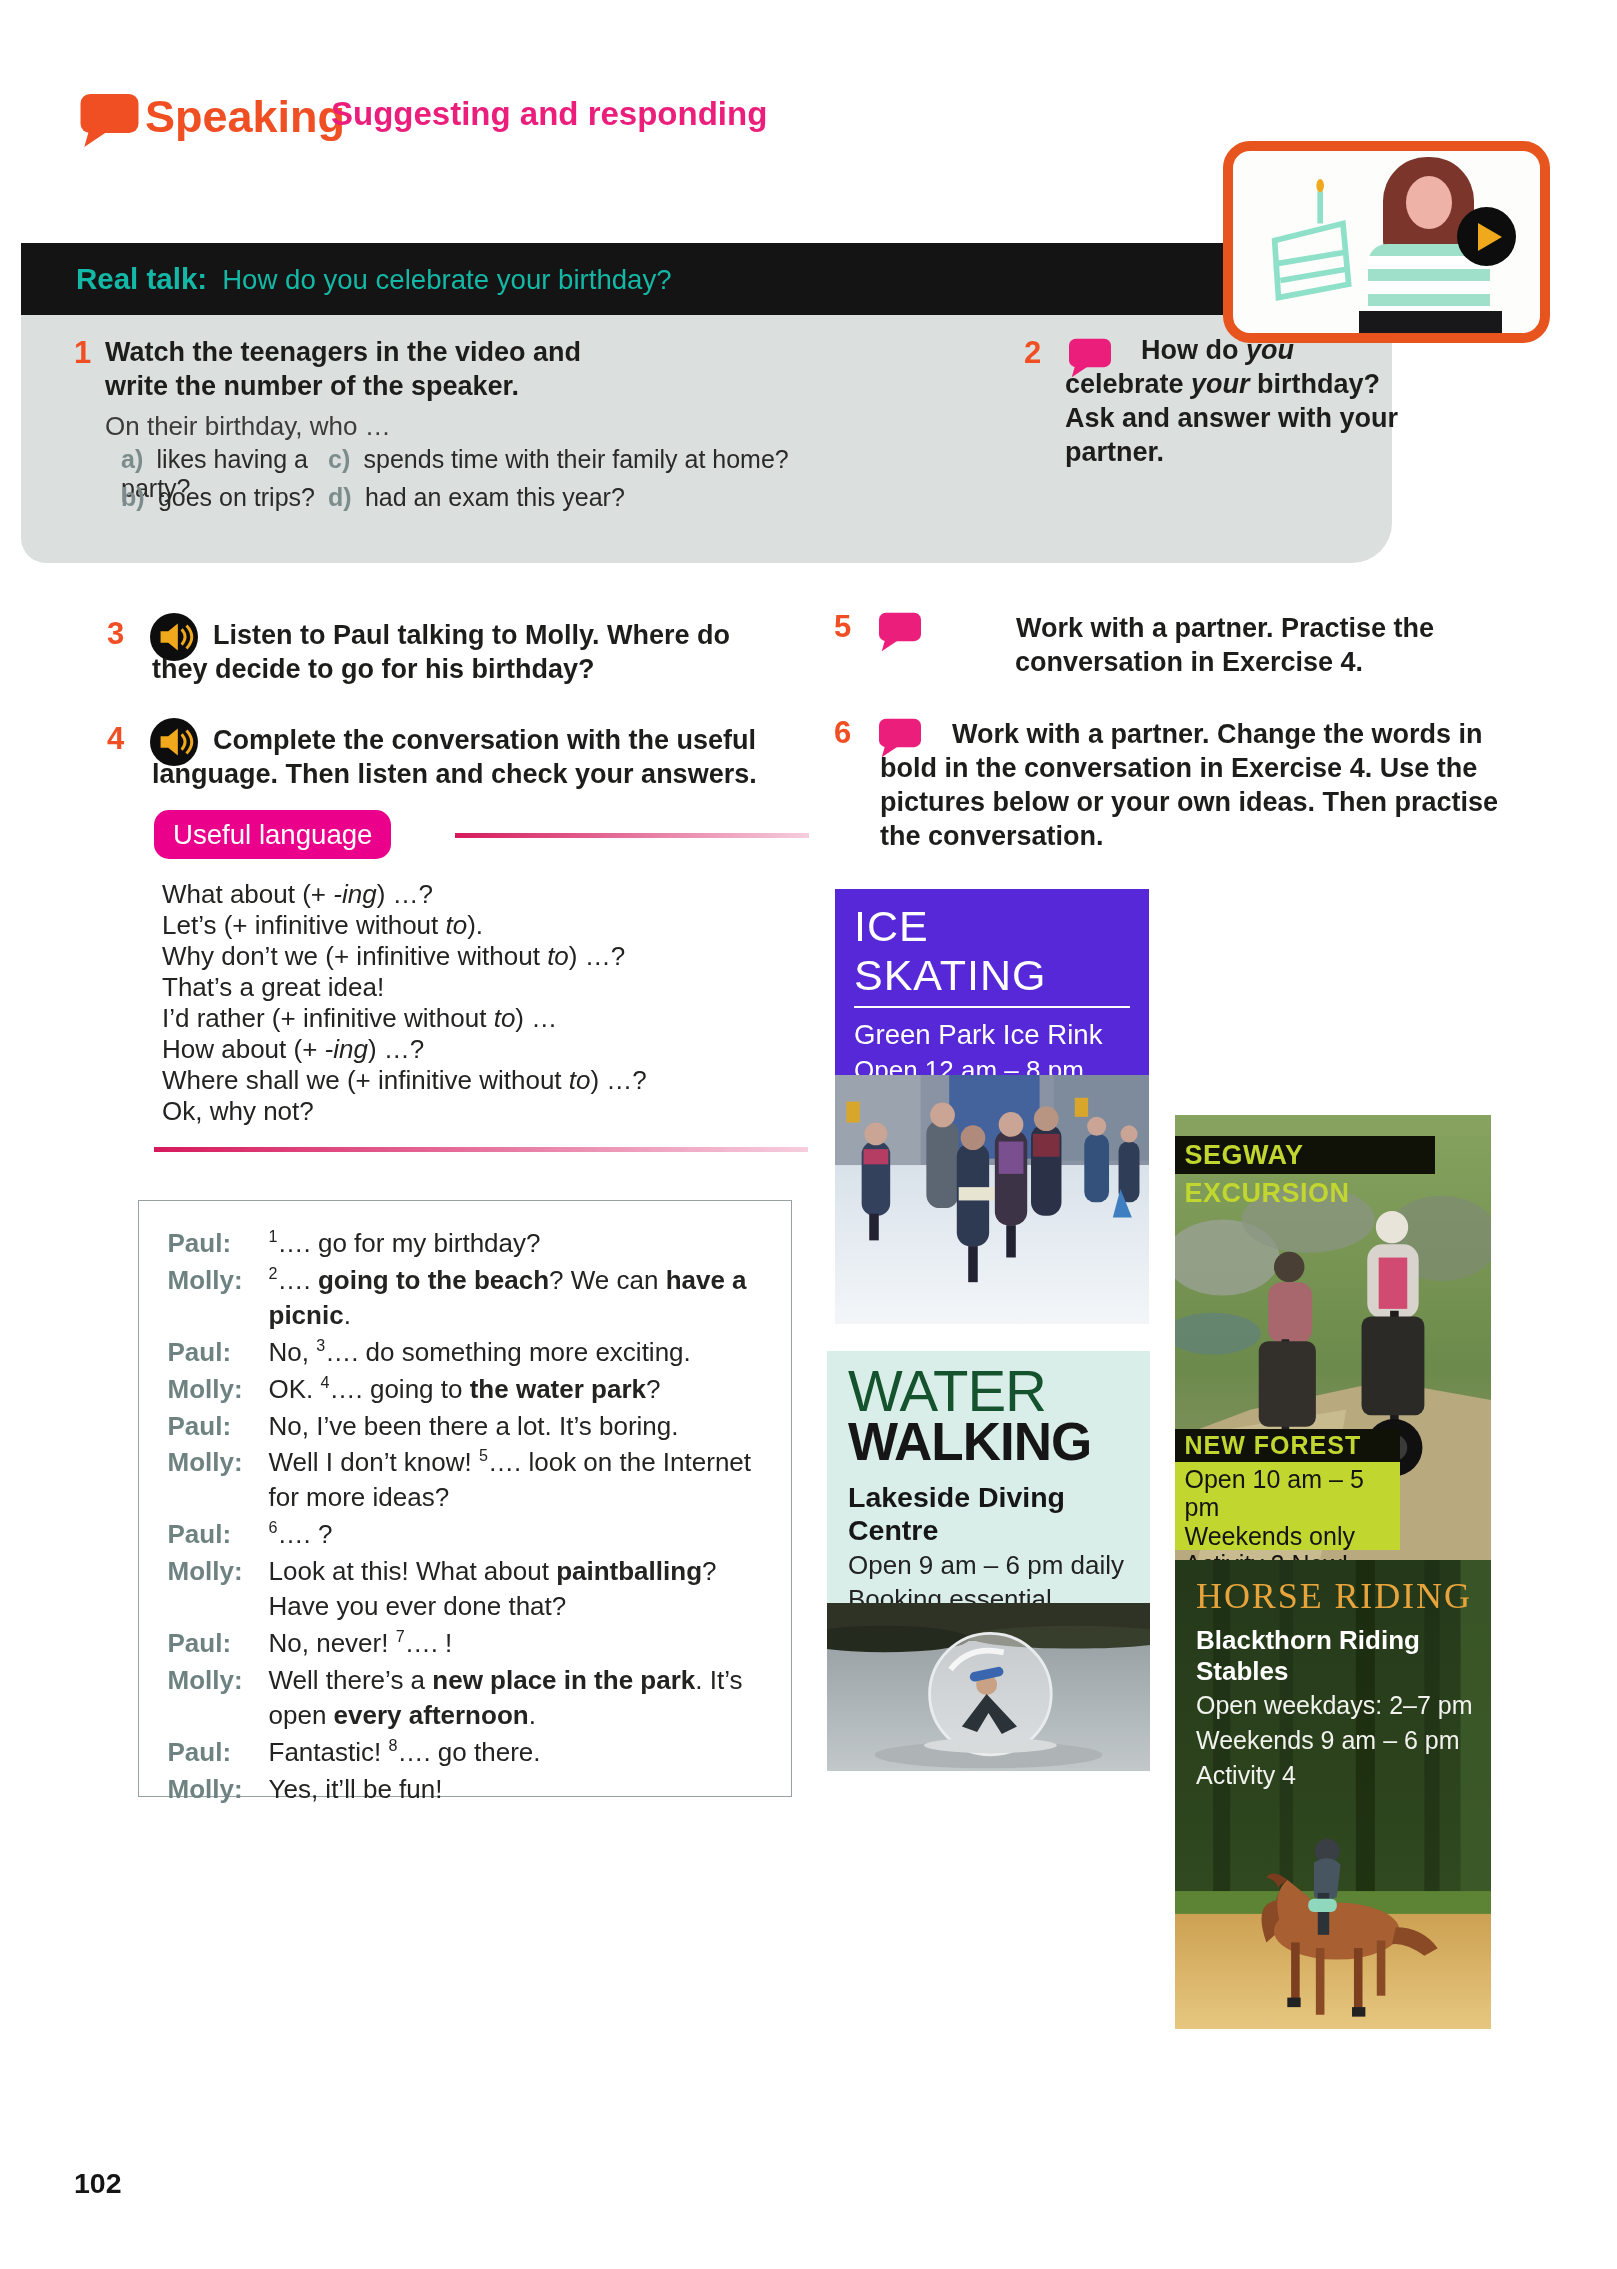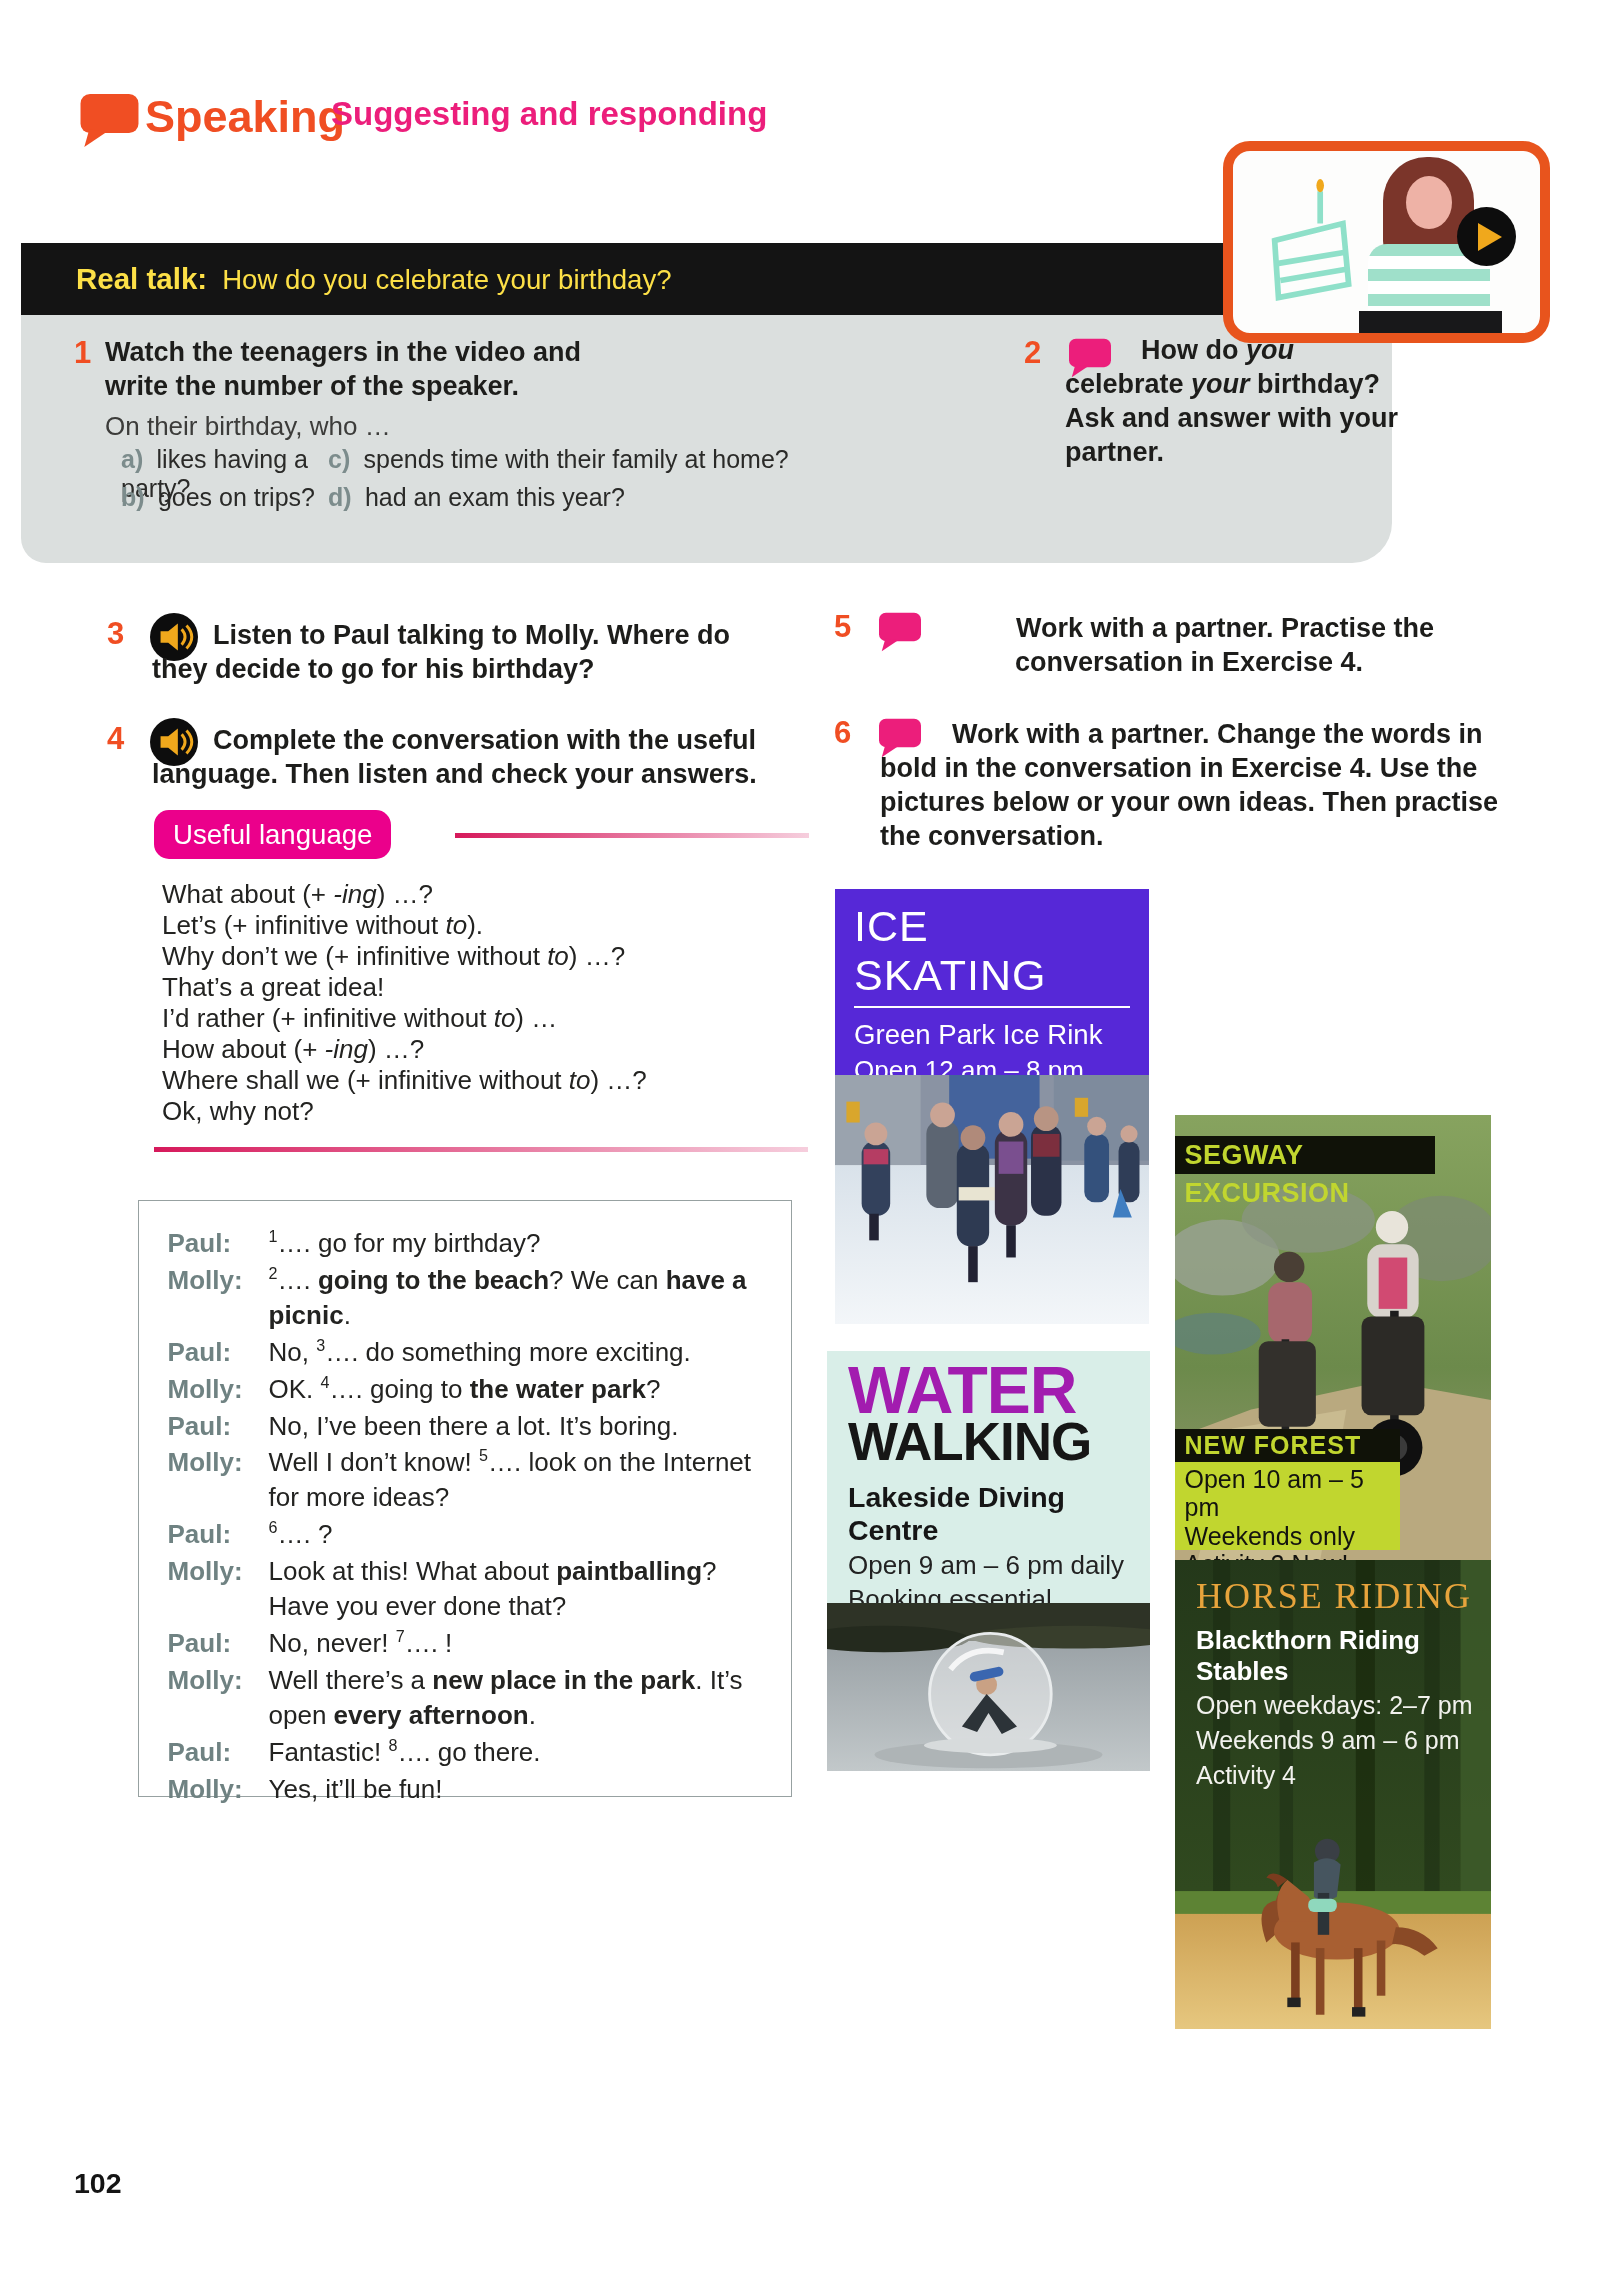--- a/index.html
+++ b/index.html
@@ -5,21 +5,21 @@
   html,body{margin:0;padding:0;background:#ffffff;}
   .page{position:relative;width:1618px;height:2269px;background:#fff;
         font-family:"Liberation Sans",sans-serif;color:#1d1d1b;overflow:hidden;}
   .abs{position:absolute;}
 
   
   .hdr-title{font-size:45px;font-weight:700;color:#F04E23;}
   .hdr-sub{font-size:33px;font-weight:700;color:#EC1E7B;}
 
   
-  .realtalk{background:#141414;height:72px;line-height:72px;color:#fde047;padding-left:55px;white-space:nowrap;}
+  .realtalk{background:#141414;height:72px;line-height:72px;color:#14b8a6;padding-left:55px;white-space:nowrap;}
   .rt-label{font-size:29.5px;font-weight:700;}
   .rt-q{font-size:27.6px;font-weight:400;margin-left:15px;}
 
   
   .panel{background:#DBDFDE;border-radius:0 0 40px 25px;}
 
   .exnum{font-size:31px;font-weight:700;color:#F04E23;}
   .extext{font-size:27px;font-weight:700;line-height:34px;color:#1d1d1b;}
   .plain{font-weight:400;color:#3c3c3a;font-size:26px;}
 
@@ -56,21 +56,21 @@
   .ice-title{font-size:43px;font-weight:400;letter-spacing:1px;border-bottom:2.9px solid #fff;padding-bottom:5.7px;display:inline-block;}
   .ice-line1{font-size:27.6px;margin-top:11.4px;}
   .ice-line{font-size:26px;margin-top:3.8px;}
 
   .seg-bar{background:#101208;color:#C1D62F;font-weight:700;}
   .seg-title{font-size:27px;line-height:38px;padding-left:9.5px;letter-spacing:0.5px;}
   .seg-sub{font-size:25px;line-height:33px;padding-left:9.5px;letter-spacing:1px;}
   .seg-info{background:#C1D62F;color:#13130f;font-size:25px;line-height:28.5px;padding:2.9px 0 0 9.5px;}
 
   .water-top{background:#D9EEE8;height:252px;box-sizing:border-box;padding:15px 0 0 21px;}
-  .wt1{font-size:66px;font-weight:700;color:#a21caf;line-height:49px;letter-spacing:-1px;}
+  .wt1{font-size:58px;font-weight:400;color:#14532d;line-height:49px;letter-spacing:-1px;}
   .wt2{font-size:53px;font-weight:800;color:#161616;line-height:53px;letter-spacing:-1px;}
   .wt3{font-size:28.5px;font-weight:700;color:#161616;margin-top:13.3px;}
   .wt4{font-size:26px;color:#222;margin-top:2.9px;line-height:31px;}
 
   .horse{position:relative;}
   .horse-txt{position:absolute;left:21px;top:15px;z-index:2;}
   .ht1{font-family:"Liberation Serif",serif;font-size:36px;color:#E7A43C;letter-spacing:1.9px;}
   .ht2{font-size:26px;font-weight:700;color:#fff;margin-top:7.6px;}
   .ht3{font-size:25px;color:#f2f2ee;margin-top:3.8px;line-height:31px;}
 

